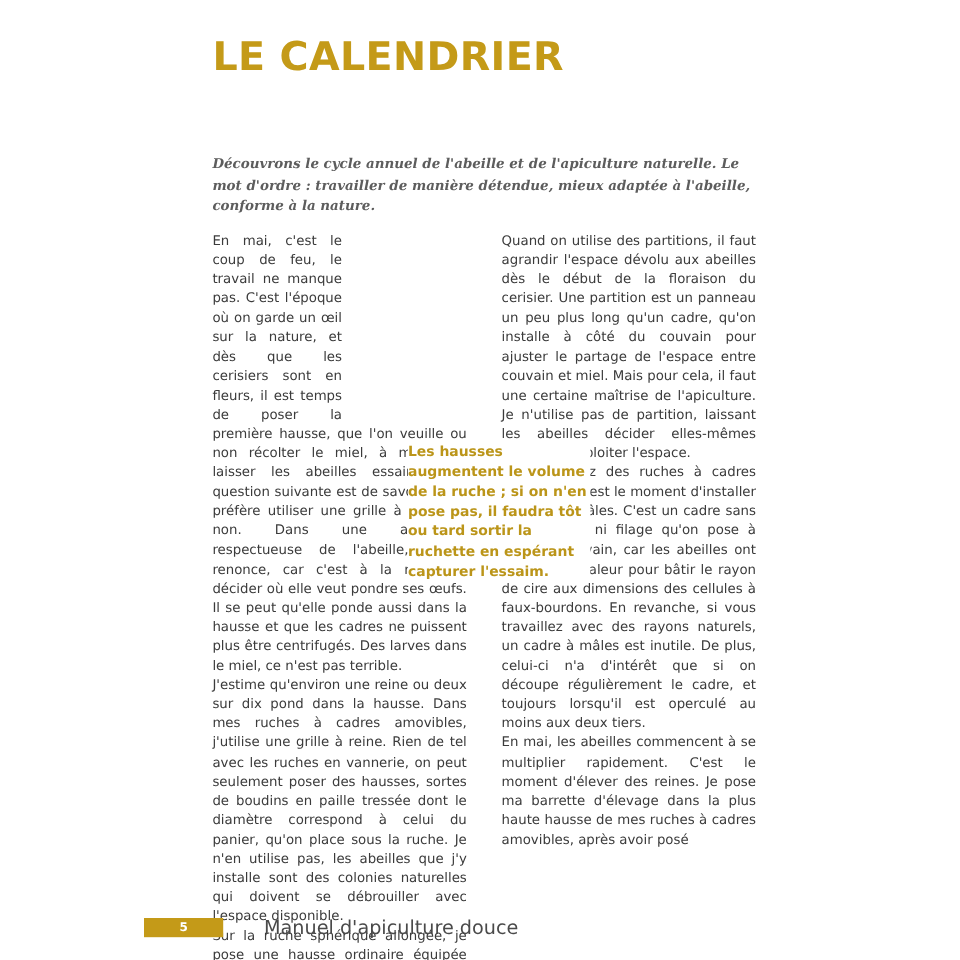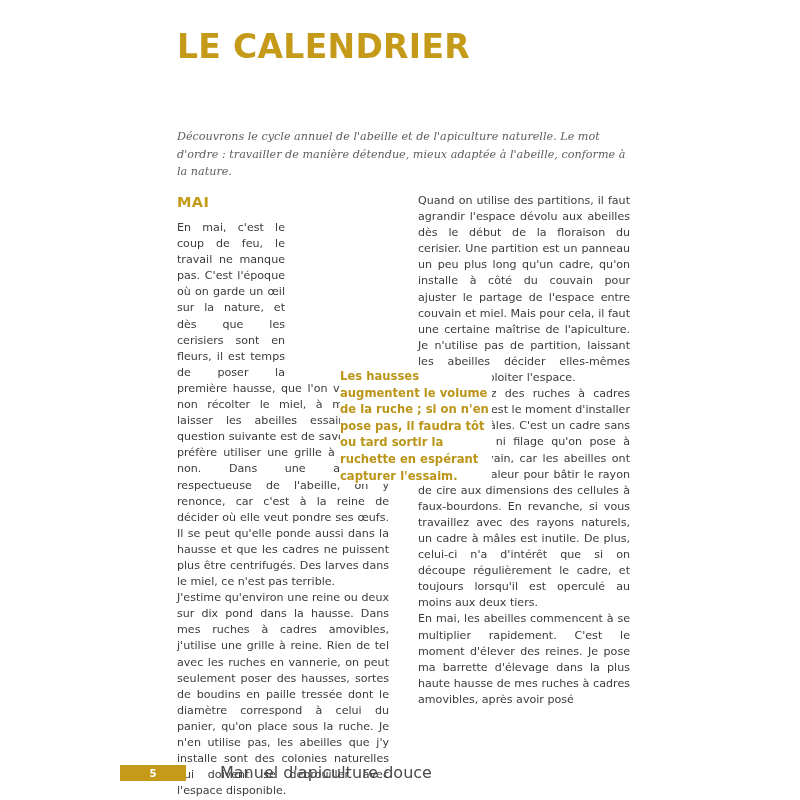--- a/index.html
+++ b/index.html
@@ -41,20 +41,21 @@
   .subtitle {
     position: absolute;
     left: 177px;
     top: 128px;
     width: 456px;
     font-family: "DejaVu Serif", serif;
     font-style: italic;
     font-size: 11.2px;
     line-height: 17.5px;
     color: #5d5d5d;
+    font-weight: bold;
   }
 
   
   .col {
     position: absolute;
     top: 193px;
     width: 212px;
     font-family: "DejaVu Sans", sans-serif;
     font-size: 11.1px;
     line-height: 16.1px;
@@ -147,21 +148,20 @@
 
 <div class="page">
 
   <div class="title-block">
     <div class="title-line">LE CALENDRIER</div>
   </div>
 
   <div class="subtitle">Découvrons le cycle annuel de l'abeille et de l'apiculture naturelle. Le mot d'ordre : travailler de manière détendue, mieux adaptée à l'abeille, conforme à la nature.</div>
 
   <div class="col col-left">
-    <div class="section-head">MAI</div>
     <p><span class="wrap-spacer-left"></span><span>En mai, c'est le coup de feu, le travail ne manque pas. C'est l'époque où on garde un œil sur la nature, et dès que les cerisiers sont en fleurs, il est temps de poser la première hausse, que l'on veuille ou non récolter le miel, à moins de laisser les abeilles essaimer. La question suivante est de savoir si l'on préfère utiliser une grille à reine ou non. Dans une apiculture respectueuse de l'abeille, on y renonce, car c'est à la reine de décider où elle veut pondre ses œufs. Il se peut qu'elle ponde aussi dans la hausse et que les cadres ne puissent plus être centrifugés. Des larves dans le miel, ce n'est pas terrible.</span></p>
     <p>J'estime qu'environ une reine ou deux sur dix pond dans la hausse. Dans mes ruches à cadres amovibles, j'utilise une grille à reine. Rien de tel avec les ruches en vannerie, on peut seulement poser des hausses, sortes de boudins en paille tressée dont le diamètre correspond à celui du panier, qu'on place sous la ruche. Je n'en utilise pas, les abeilles que j'y installe sont des colonies naturelles qui doivent se débrouiller avec l'espace disponible.</p>
     <p>Sur la ruche sphérique allongée, je pose une hausse ordinaire équipée de cadres afin de pouvoir extraire le miel. La caisse à abeilles est assez grande et le miel est stocké à côté du couvain. Une hausse est alors inutile.</p>
   </div>
 
   <div class="col col-right">
     <p>Quand on utilise des partitions, il faut agrandir l'espace dévolu aux abeilles dès le début de la floraison du cerisier. Une partition est un panneau un peu plus long qu'un cadre, qu'on installe à côté du couvain pour ajuster le partage de l'espace entre couvain et miel. Mais pour cela, il faut une certaine maîtrise de l'apiculture. Je n'utilise pas de partition, laissant les abeilles décider elles-mêmes comment exploiter l'espace.</p>
     <p>Si vous avez des ruches à cadres amovibles, c'est le moment d'installer le cadre à mâles. C'est un cadre sans cire gaufrée ni filage qu'on pose à côté du couvain, car les abeilles ont besoin de chaleur pour bâtir le rayon de cire aux dimensions des cellules à faux-bourdons. En revanche, si vous travaillez avec des rayons naturels, un cadre à mâles est inutile. De plus, celui-ci n'a d'intérêt que si on découpe régulièrement le cadre, et toujours lorsqu'il est operculé au moins aux deux tiers.</p>
     <p>En mai, les abeilles commencent à se multiplier rapidement. C'est le moment d'élever des reines. Je pose ma barrette d'élevage dans la plus haute hausse de mes ruches à cadres amovibles, après avoir posé</p>
   </div>

